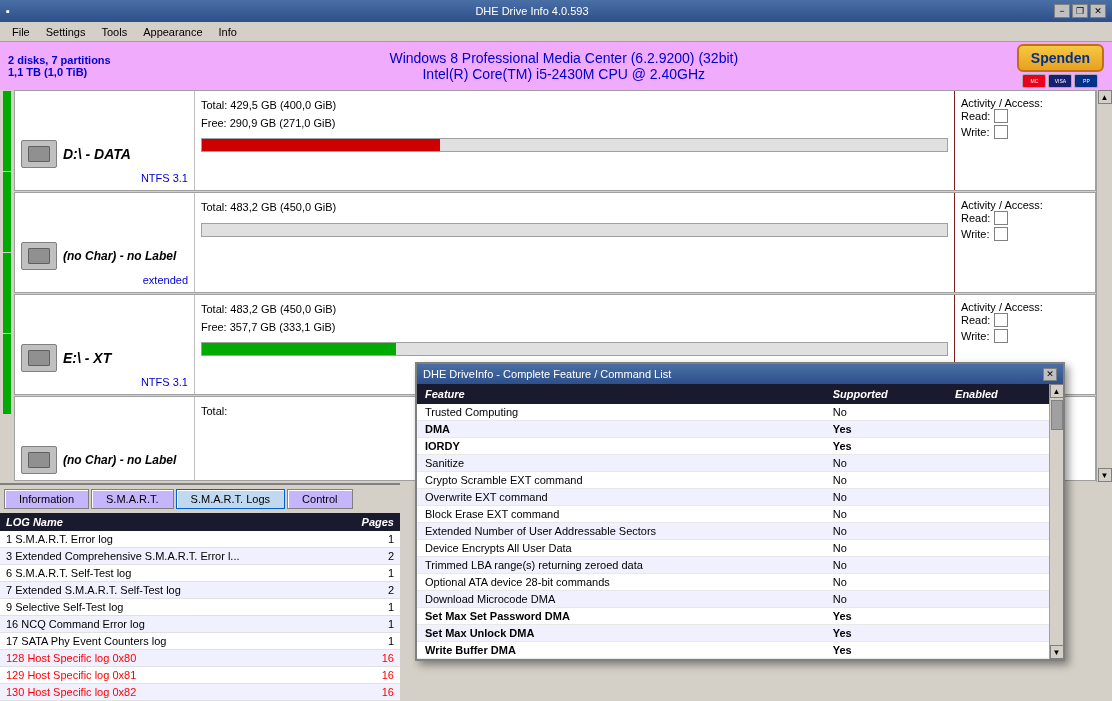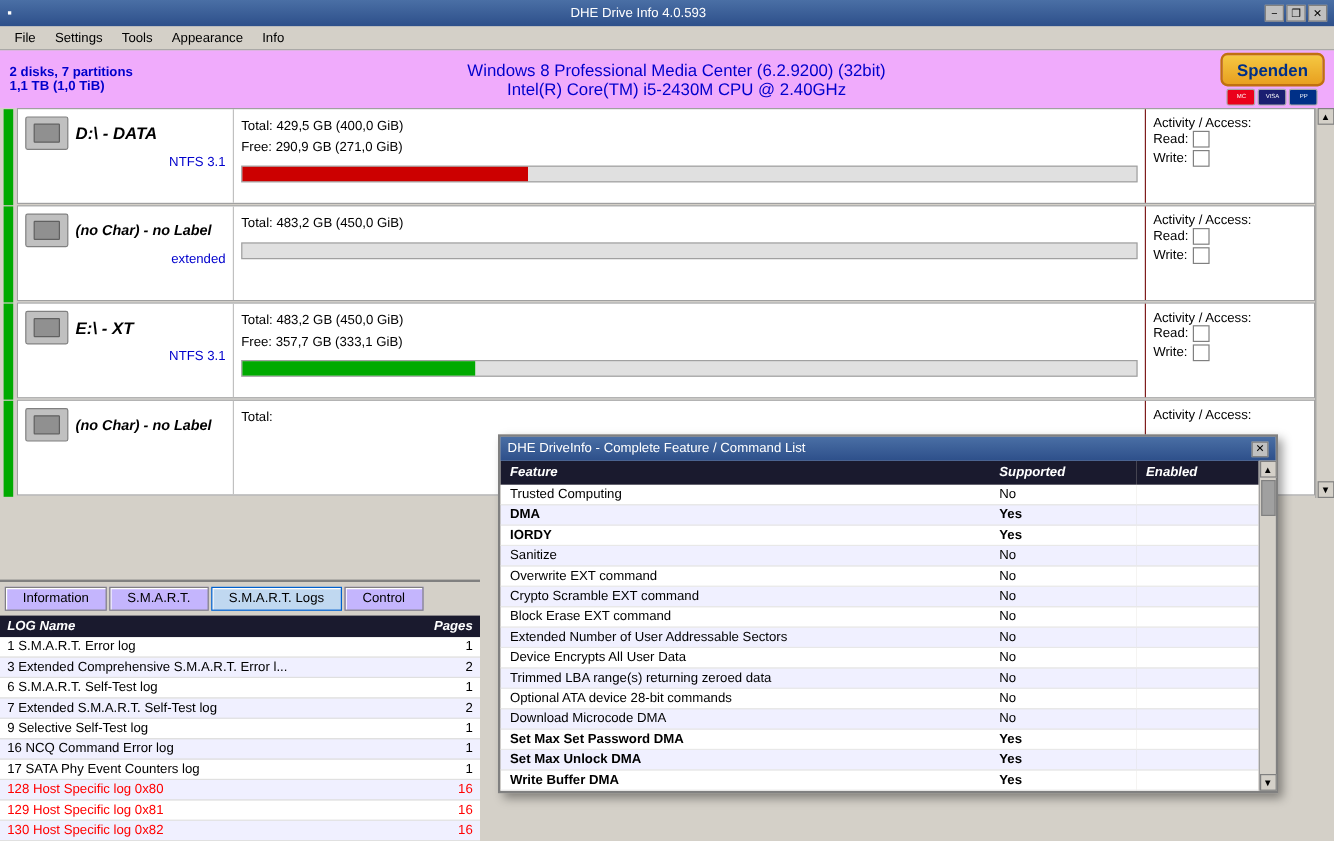--- a/index.html
+++ b/index.html
@@ -87,20 +87,21 @@
       padding: 6px;
       display: flex;
       flex-direction: column;
       align-items: flex-start;
       border-right: 1px solid #c0c0c0;
     }
     .drive-icon-row {
       display: flex;
       align-items: center;
       gap: 6px;
+      margin-top: 43px;
     }
     .hdd-icon {
       width: 36px; height: 28px;
       background: #c0c0c0;
       border: 1px solid #808080;
       border-radius: 2px;
       position: relative;
       display: flex; align-items: center; justify-content: center;
     }
     .hdd-icon::after {
@@ -493,26 +494,26 @@
               <td style="font-weight: bold;">IORDY</td>
               <td style="font-weight: bold;">Yes</td>
               <td></td>
             </tr>
             <tr>
               <td>Sanitize</td>
               <td>No</td>
               <td></td>
             </tr>
             <tr>
+              <td>Crypto Scramble EXT command</td>
+              <td>No</td>
+              <td></td>
+            </tr>
+            <tr>
               <td>Overwrite EXT command</td>
-              <td>No</td>
-              <td></td>
-            </tr>
-            <tr>
-              <td>Crypto Scramble EXT command</td>
               <td>No</td>
               <td></td>
             </tr>
             <tr>
               <td>Block Erase EXT command</td>
               <td>No</td>
               <td></td>
             </tr>
             <tr>
               <td>Extended Number of User Addressable Sectors</td>

